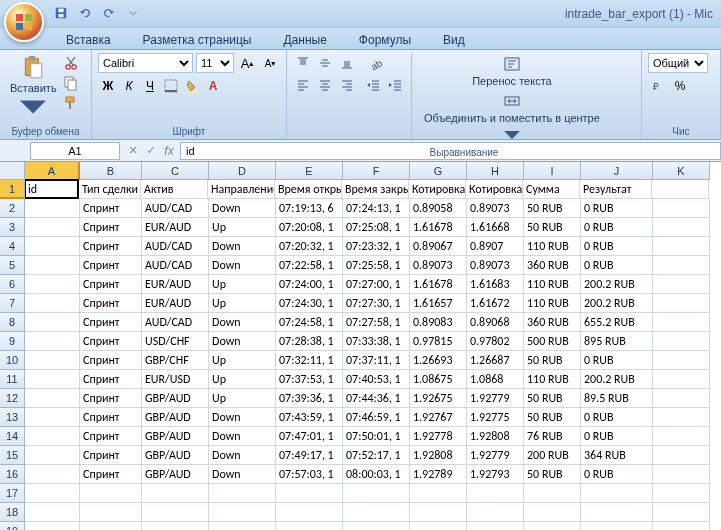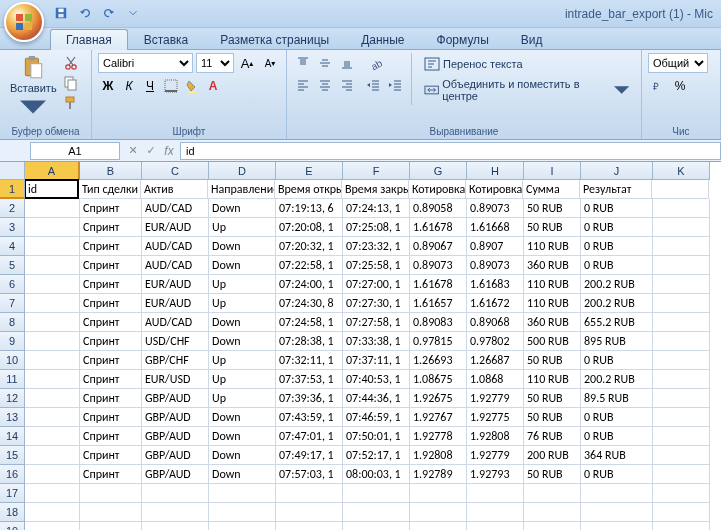--- a/index.html
+++ b/index.html
@@ -33,21 +33,21 @@
 .mini-row { display: flex; gap: 2px; align-items: center; }
 .mini-row > * { cursor: pointer; }
 
 .font-group .top { display: flex; gap: 3px; margin-bottom: 3px; }
 .font-group select, .font-group input { border: 1px solid #a7c3e0; background: #fff; font-size: 11px; height: 20px; }
 .font-group .btn-row { display: flex; gap: 1px; }
 .sq-btn { width: 20px; height: 20px; border: 1px solid transparent; display: flex; align-items: center; justify-content: center; background: transparent; cursor: pointer; font-size: 12px; }
 .sq-btn svg { width: 14px; height: 14px; }
 
 .align-group .rows { display: flex; flex-direction: column; gap: 2px; }
-.wide-btn { display: flex; align-items: center; gap: 3px; padding: 2px 5px; border: 1px solid transparent; cursor: pointer; font-size: 11px; color: #1f3a63; }
+.wide-btn { display: flex; align-items: center; gap: 3px; padding: 2px 5px; border: 1px solid transparent; cursor: pointer; font-size: 11px; color: #1f3a63; flex-direction: column; }
 .wide-btn svg { width: 16px; height: 16px; }
 
 .num-group select { border: 1px solid #a7c3e0; background: #fff; font-size: 11px; height: 20px; width: 60px; }
 
 
 .fx-bar { height: 22px; background: #e8f1fb; border-bottom: 1px solid #8ba8c7; display: flex; align-items: center; }
 .namebox { width: 90px; height: 18px; border: 1px solid #9db8d4; background: #fff; margin: 0 2px 0 30px; padding: 0 11px; font-size: 11px; text-align: center; }
 .fx-btns { display: flex; margin: 0 2px; }
 .fx-btns > div { width: 18px; height: 18px; display: flex; align-items: center; justify-content: center; color: #888; cursor: pointer; }
 .fx-sym { font-style: italic; font-size: 12px; }
@@ -98,21 +98,20 @@
           <path d="M9 6 L11 8 L13 6" fill="none" stroke="#3a6fb9" stroke-width="1.5"></path>
         </svg></div>
     <div class="qat-item"><svg viewBox="0 0 16 16">
           <path d="M4 6 L8 10 L12 6" fill="none" stroke="#3a6fb9" stroke-width="1"></path>
         </svg></div>
   </div>
   <div class="doc-title">intrade_bar_export (1) - Mic</div>
 </div>
 
 <div class="tabs" id="tabs">
-    <div class="tab active">Главная</div>
     <div class="tab">Вставка</div>
     <div class="tab">Разметка страницы</div>
     <div class="tab">Данные</div>
     <div class="tab">Формулы</div>
     <div class="tab">Вид</div>
   </div>
 
 <div class="ribbon">
   <div class="group" style="width:92px">
     <div class="group-body">
@@ -412,21 +411,21 @@
           <div class="cell colH" style="width: 57px;">1.61683</div>
           <div class="cell colI" style="width: 57px;">110 RUB</div>
           <div class="cell colJ" style="width: 72px;">200.2 RUB</div>
           <div class="cell colK" style="width: 57px;"></div>
         </div>
         <div class="row">
           <div class="cell colA" style="width: 55px;"></div>
           <div class="cell colB" style="width: 62px;">Спринт</div>
           <div class="cell colC" style="width: 67px;">EUR/AUD</div>
           <div class="cell colD" style="width: 67px;">Up</div>
-          <div class="cell colE" style="width: 67px;">07:24:30, 8</div>
+          <div class="cell colE" style="width: 67px;">07:24:30, 1</div>
           <div class="cell colF" style="width: 67px;">07:27:30, 1</div>
           <div class="cell colG" style="width: 57px;">1.61657</div>
           <div class="cell colH" style="width: 57px;">1.61672</div>
           <div class="cell colI" style="width: 57px;">110 RUB</div>
           <div class="cell colJ" style="width: 72px;">200.2 RUB</div>
           <div class="cell colK" style="width: 57px;"></div>
         </div>
         <div class="row">
           <div class="cell colA" style="width: 55px;"></div>
           <div class="cell colB" style="width: 62px;">Спринт</div>

